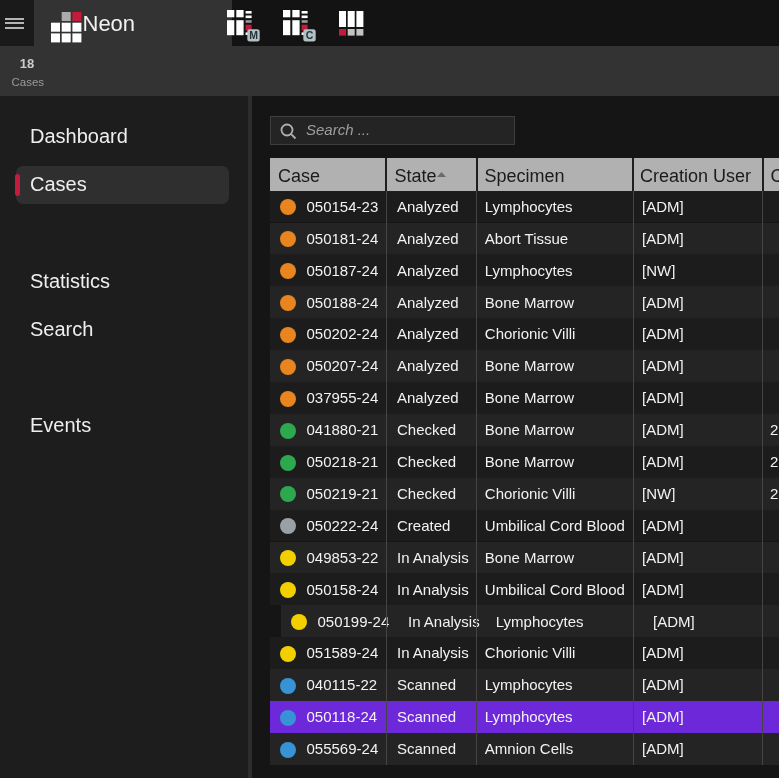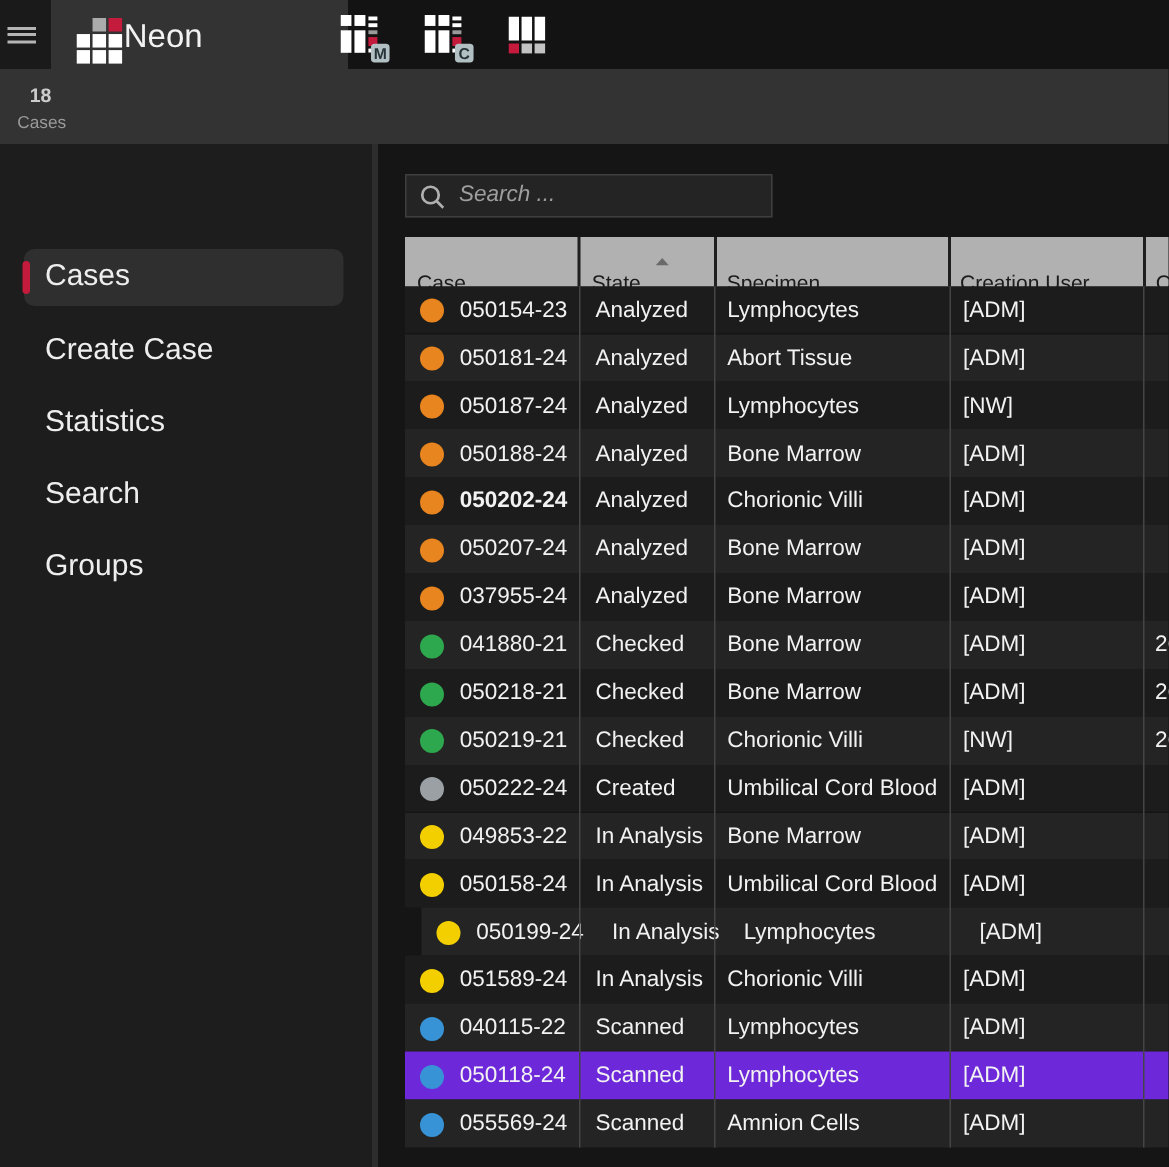--- a/index.html
+++ b/index.html
@@ -19,21 +19,21 @@
 #sdivider { position:absolute; left:248px; top:96px; width:4px; height:682px; background:#2d2d2d; }
 .sitem { position:absolute; left:30px; width:200px; font-size:20px; color:#eeeeee; }
 #selbox { position:absolute; left:15.5px; top:70px; width:213px; height:37.5px; background:#2f2f2f; border-radius:7px; }
 #selbar { position:absolute; left:15px; top:77.5px; width:4.5px; height:22px; background:#c41b3d; border-radius:2.5px; }
 
 #content { position:absolute; left:252px; top:96px; width:527px; height:682px; background:#151515; }
 #searchbox { position:absolute; left:270px; top:116px; width:245px; height:29px; background:#242424; border:1px solid #3e3e3e; }
 #searchtxt { position:absolute; left:306px; top:121px; font-size:15px; font-style:italic; color:#9e9e9e; }
 
 #thead { position:absolute; left:270px; top:157.7px; width:509px; height:32.9px; background:#b1b1b1; }
-.th { position:absolute; top:22px; font-size:14px; color:#1b1b1b; }
+.th { position:absolute; top:8px; font-size:18px; color:#1b1b1b; }
 .thsep { position:absolute; top:0; width:2px; height:32.9px; background:#1f1f1f; }
 .row { position:absolute; left:270px; width:509px; height:31.9px; }
 .cell { position:absolute; top:7.3px; font-size:15px; color:#f2f2f2; white-space:nowrap; }
 .dot { position:absolute; left:10px; top:8.8px; width:16px; height:16px; border-radius:50%; }
 .vsep { position:absolute; top:190.6px; width:1px; height:574.2px; background:#454545; }
 </style></head>
 <body>
 <div id="topbar">
   <div id="hamzone">
     <div class="hline" style="top:17.5px;"></div>
@@ -88,25 +88,25 @@
     <rect x="17.4" y="18" width="7" height="6.6" fill="#c3c3c3"></rect>
   </svg>
 </div>
 <div id="strip">
   <div id="n18">18</div>
   <div id="ncases">Cases</div>
 </div>
 <div id="sidebar">
   <div id="selbox"></div>
   <div id="selbar"></div>
+  <div class="sitem" style="top:29px;">Dashboard</div>
   <div class="sitem" style="top:77px;">Cases</div>
-  <div class="sitem" style="top:125.5px;">Create Case</div>
   <div class="sitem" style="top:221.8px;">Search</div>
   <div class="sitem" style="top:173.8px;">Statistics</div>
-  <div class="sitem" style="top:269.8px;">Groups</div>
+  <div class="sitem" style="top:317.8px;">Events</div>
 </div>
 <div id="sdivider"></div>
 <div id="content"></div>
 <div id="searchbox">
   <svg style="position:absolute;left:8px;top:5px;" width="19" height="19" viewBox="0 0 19 19">
     <circle cx="8" cy="8" r="5.5" fill="none" stroke="#b0b0b0" stroke-width="1.8"></circle>
     <line x1="12.2" y1="12.2" x2="16.5" y2="16.5" stroke="#b0b0b0" stroke-width="1.8"></line>
   </svg>
 </div>
 <div id="searchtxt">Search ...</div>
@@ -147,21 +147,21 @@
 </div>
 <div class="row" style="top:286.30px;background:#242424;">
 <span class="dot" style="background:#e8851f;"></span>
 <div class="cell" style="left:36.5px;">050188-24</div>
 <div class="cell" style="left:127px;">Analyzed</div>
 <div class="cell" style="left:214.8px;">Bone Marrow</div>
 <div class="cell" style="left:372px;">[ADM]</div>
 </div>
 <div class="row" style="top:318.20px;background:#1c1c1c;">
 <span class="dot" style="background:#e8851f;"></span>
-<div class="cell" style="left:36.5px;font-weight:bold;">050202-24</div>
+<div class="cell" style="left:36.5px;">050202-24</div>
 <div class="cell" style="left:127px;">Analyzed</div>
 <div class="cell" style="left:214.8px;">Chorionic Villi</div>
 <div class="cell" style="left:372px;">[ADM]</div>
 </div>
 <div class="row" style="top:350.10px;background:#242424;">
 <span class="dot" style="background:#e8851f;"></span>
 <div class="cell" style="left:36.5px;">050207-24</div>
 <div class="cell" style="left:127px;">Analyzed</div>
 <div class="cell" style="left:214.8px;">Bone Marrow</div>
 <div class="cell" style="left:372px;">[ADM]</div>

